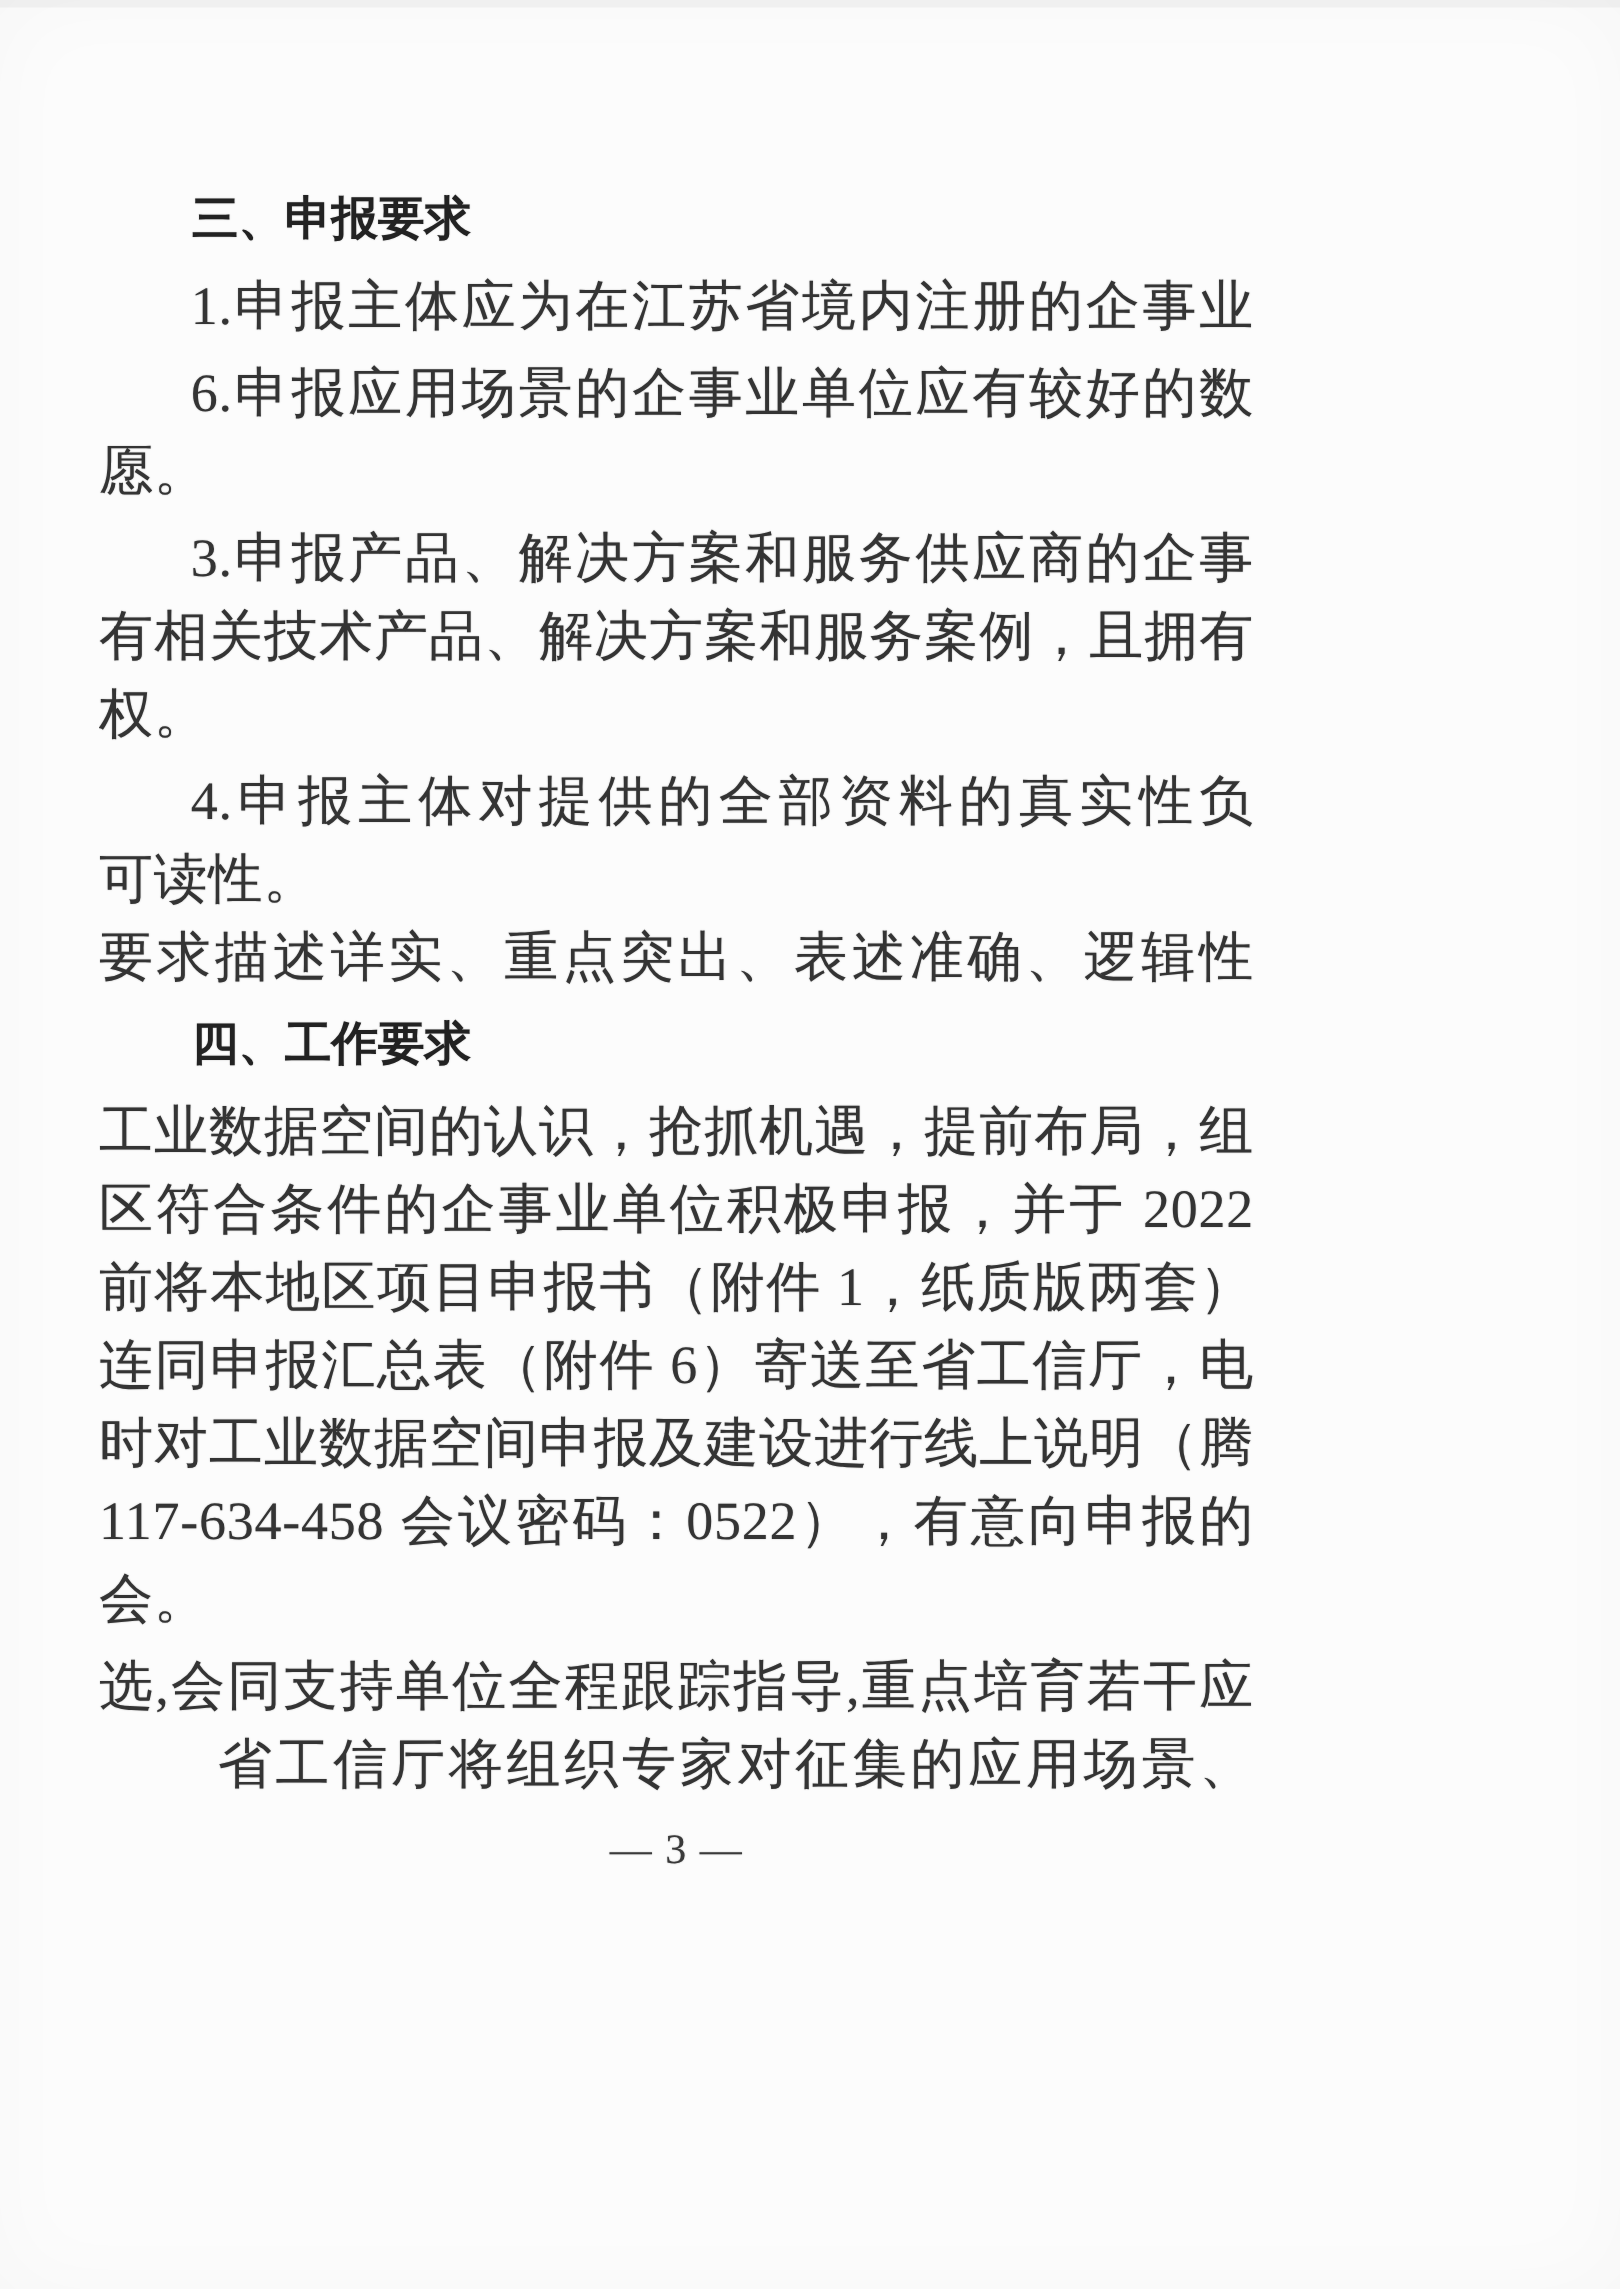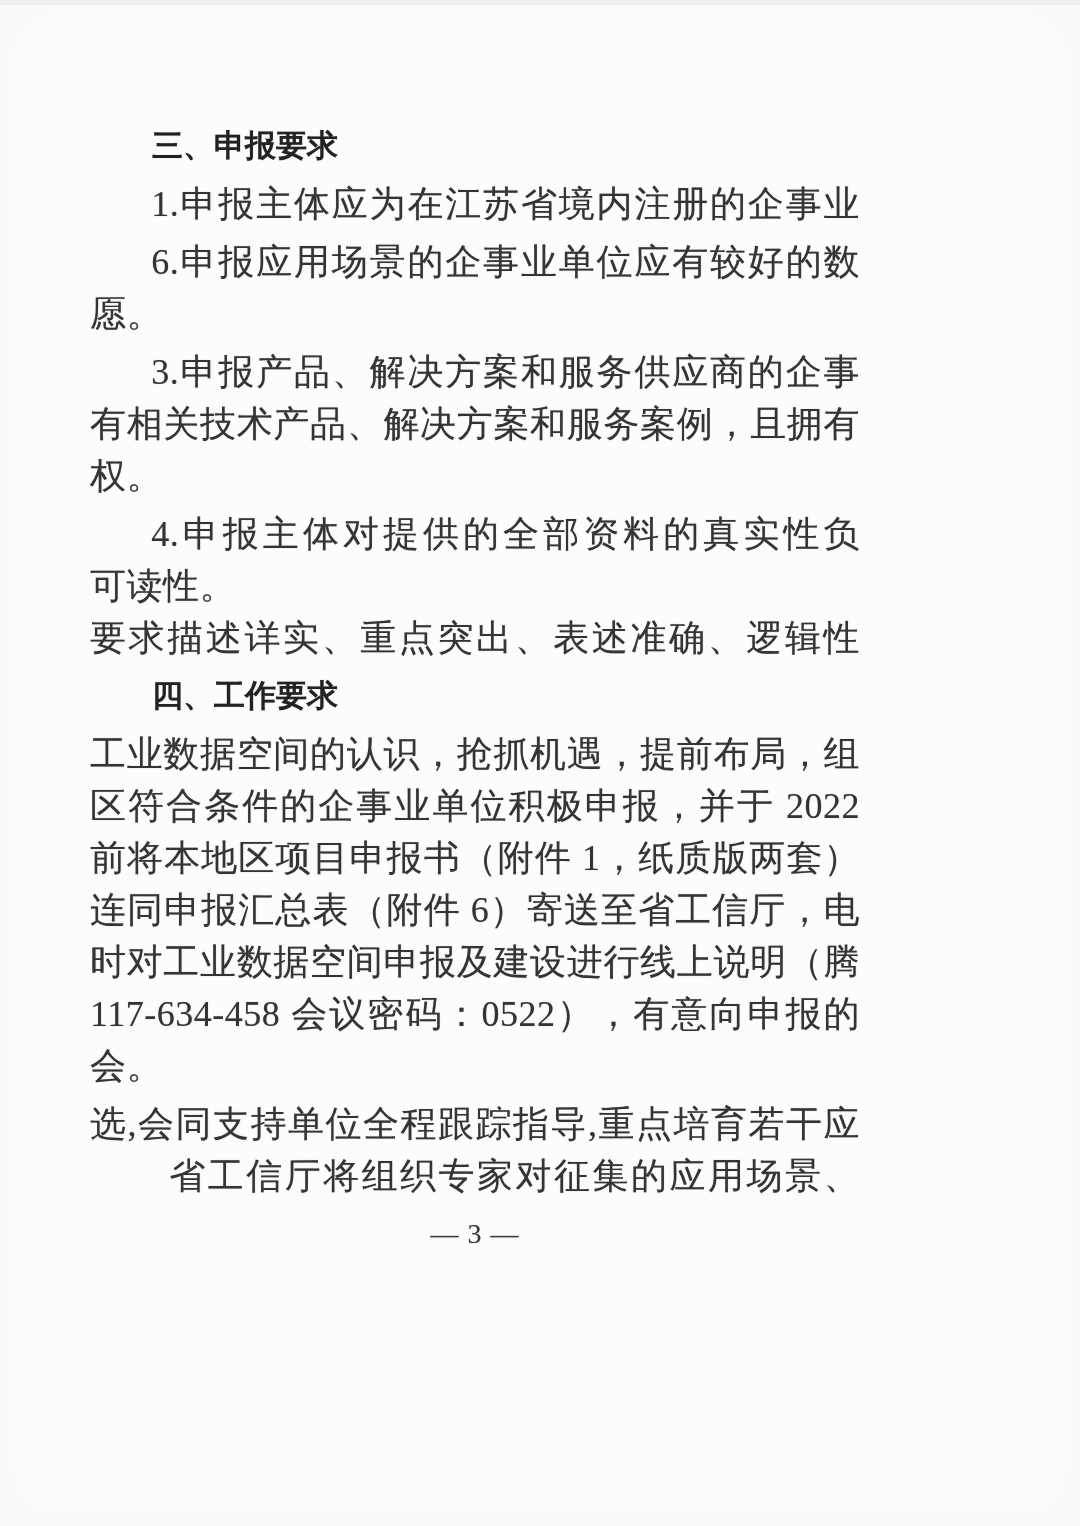--- a/index.html
+++ b/index.html
@@ -22,21 +22,21 @@
     background: rgba(0,0,0,0.04);
   }
   .vignette {
     position: absolute;
     inset: 0;
     pointer-events: none;
     box-shadow: inset 0 0 60px rgba(0,0,0,0.025);
   }
   .page {
     position: relative;
-    padding: 120px 155px 0 90px;
+    padding: 120px 155px 0 66px;
     width: 770px;
   }
   .h {
     font-family: "Liberation Sans", "DejaVu Sans", sans-serif;
     font-weight: 700;
     font-size: 31px;
     line-height: 52px;
     color: #222222;
     text-indent: 2em;
     margin: 0 0 6px 0;

